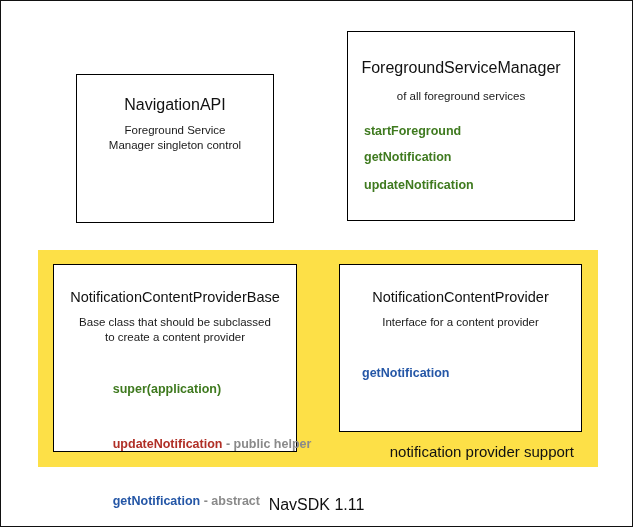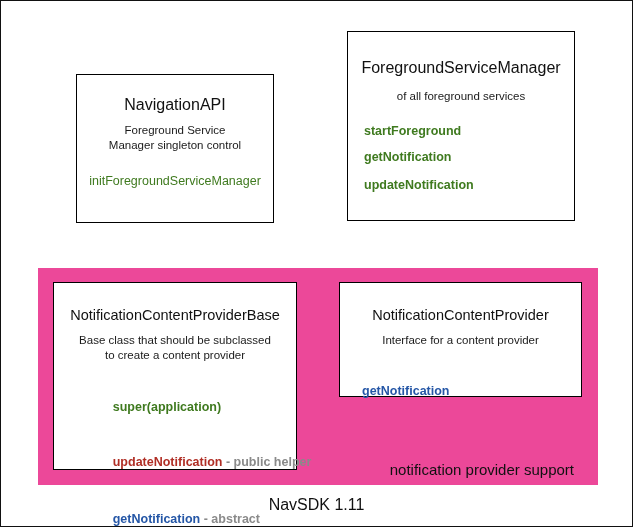--- a/index.html
+++ b/index.html
@@ -65,41 +65,41 @@
     padding-top: 26px;
   }
   #box-fsm .box-subtitle { margin-top: 12px; }
   #box-fsm .methods-left { padding-left: 16px; }
   #box-fsm .method-1 { margin-top: 20px; }
   #box-fsm .method-2 { margin-top: 11px; }
   #box-fsm .method-3 { margin-top: 13px; }
 
   .panel {
     position: absolute;
-    left: 37px; top: 267px; width: 560px; height: 217px;
-    background: #ec4899;
+    left: 37px; top: 249px; width: 560px; height: 217px;
+    background: #fde047;
   }
   .panel-label {
     position: absolute;
     right: 24px; top: 193px;
     font-size: 15px;
     color: #111111;
   }
 
   #box-ncpb {
     left: 15px; top: 14px; width: 244px; height: 188px;
     padding-top: 24px;
   }
   #box-ncpb .methods-left { padding-left: 24px; }
   #box-ncpb .method-1 { margin-top: 22px; }
   #box-ncpb .method-2 { margin-top: 10px; }
   #box-ncpb .method-3 { margin-top: 12px; }
 
   #box-ncp {
-    left: 301px; top: 14px; width: 243px; height: 115px;
+    left: 301px; top: 14px; width: 243px; height: 168px;
     padding-top: 24px;
   }
   #box-ncp .methods-left { padding-left: 22px; }
   #box-ncp .method-1 { margin-top: 36px; }
 
   .footer-label {
     position: absolute;
     left: 0; right: 0; top: 495px;
     text-align: center;
     font-size: 16px;
@@ -111,21 +111,20 @@
 
 <div class="canvas">
 
   <div class="box" id="box-navapi">
     <div class="box-title">NavigationAPI</div>
     <div class="box-subtitle">
       <div>Foreground Service</div>
       <div>Manager singleton control</div>
     </div>
     <div class="methods-center">
-      <div class="method m-green method-1">initForegroundServiceManager</div>
     </div>
   </div>
 
   <div class="box" id="box-fsm">
     <div class="box-title">ForegroundServiceManager</div>
     <div class="box-subtitle">
       <div>of all foreground services</div>
     </div>
     <div class="methods-left">
       <div class="method m-green method-1">startForeground</div>

